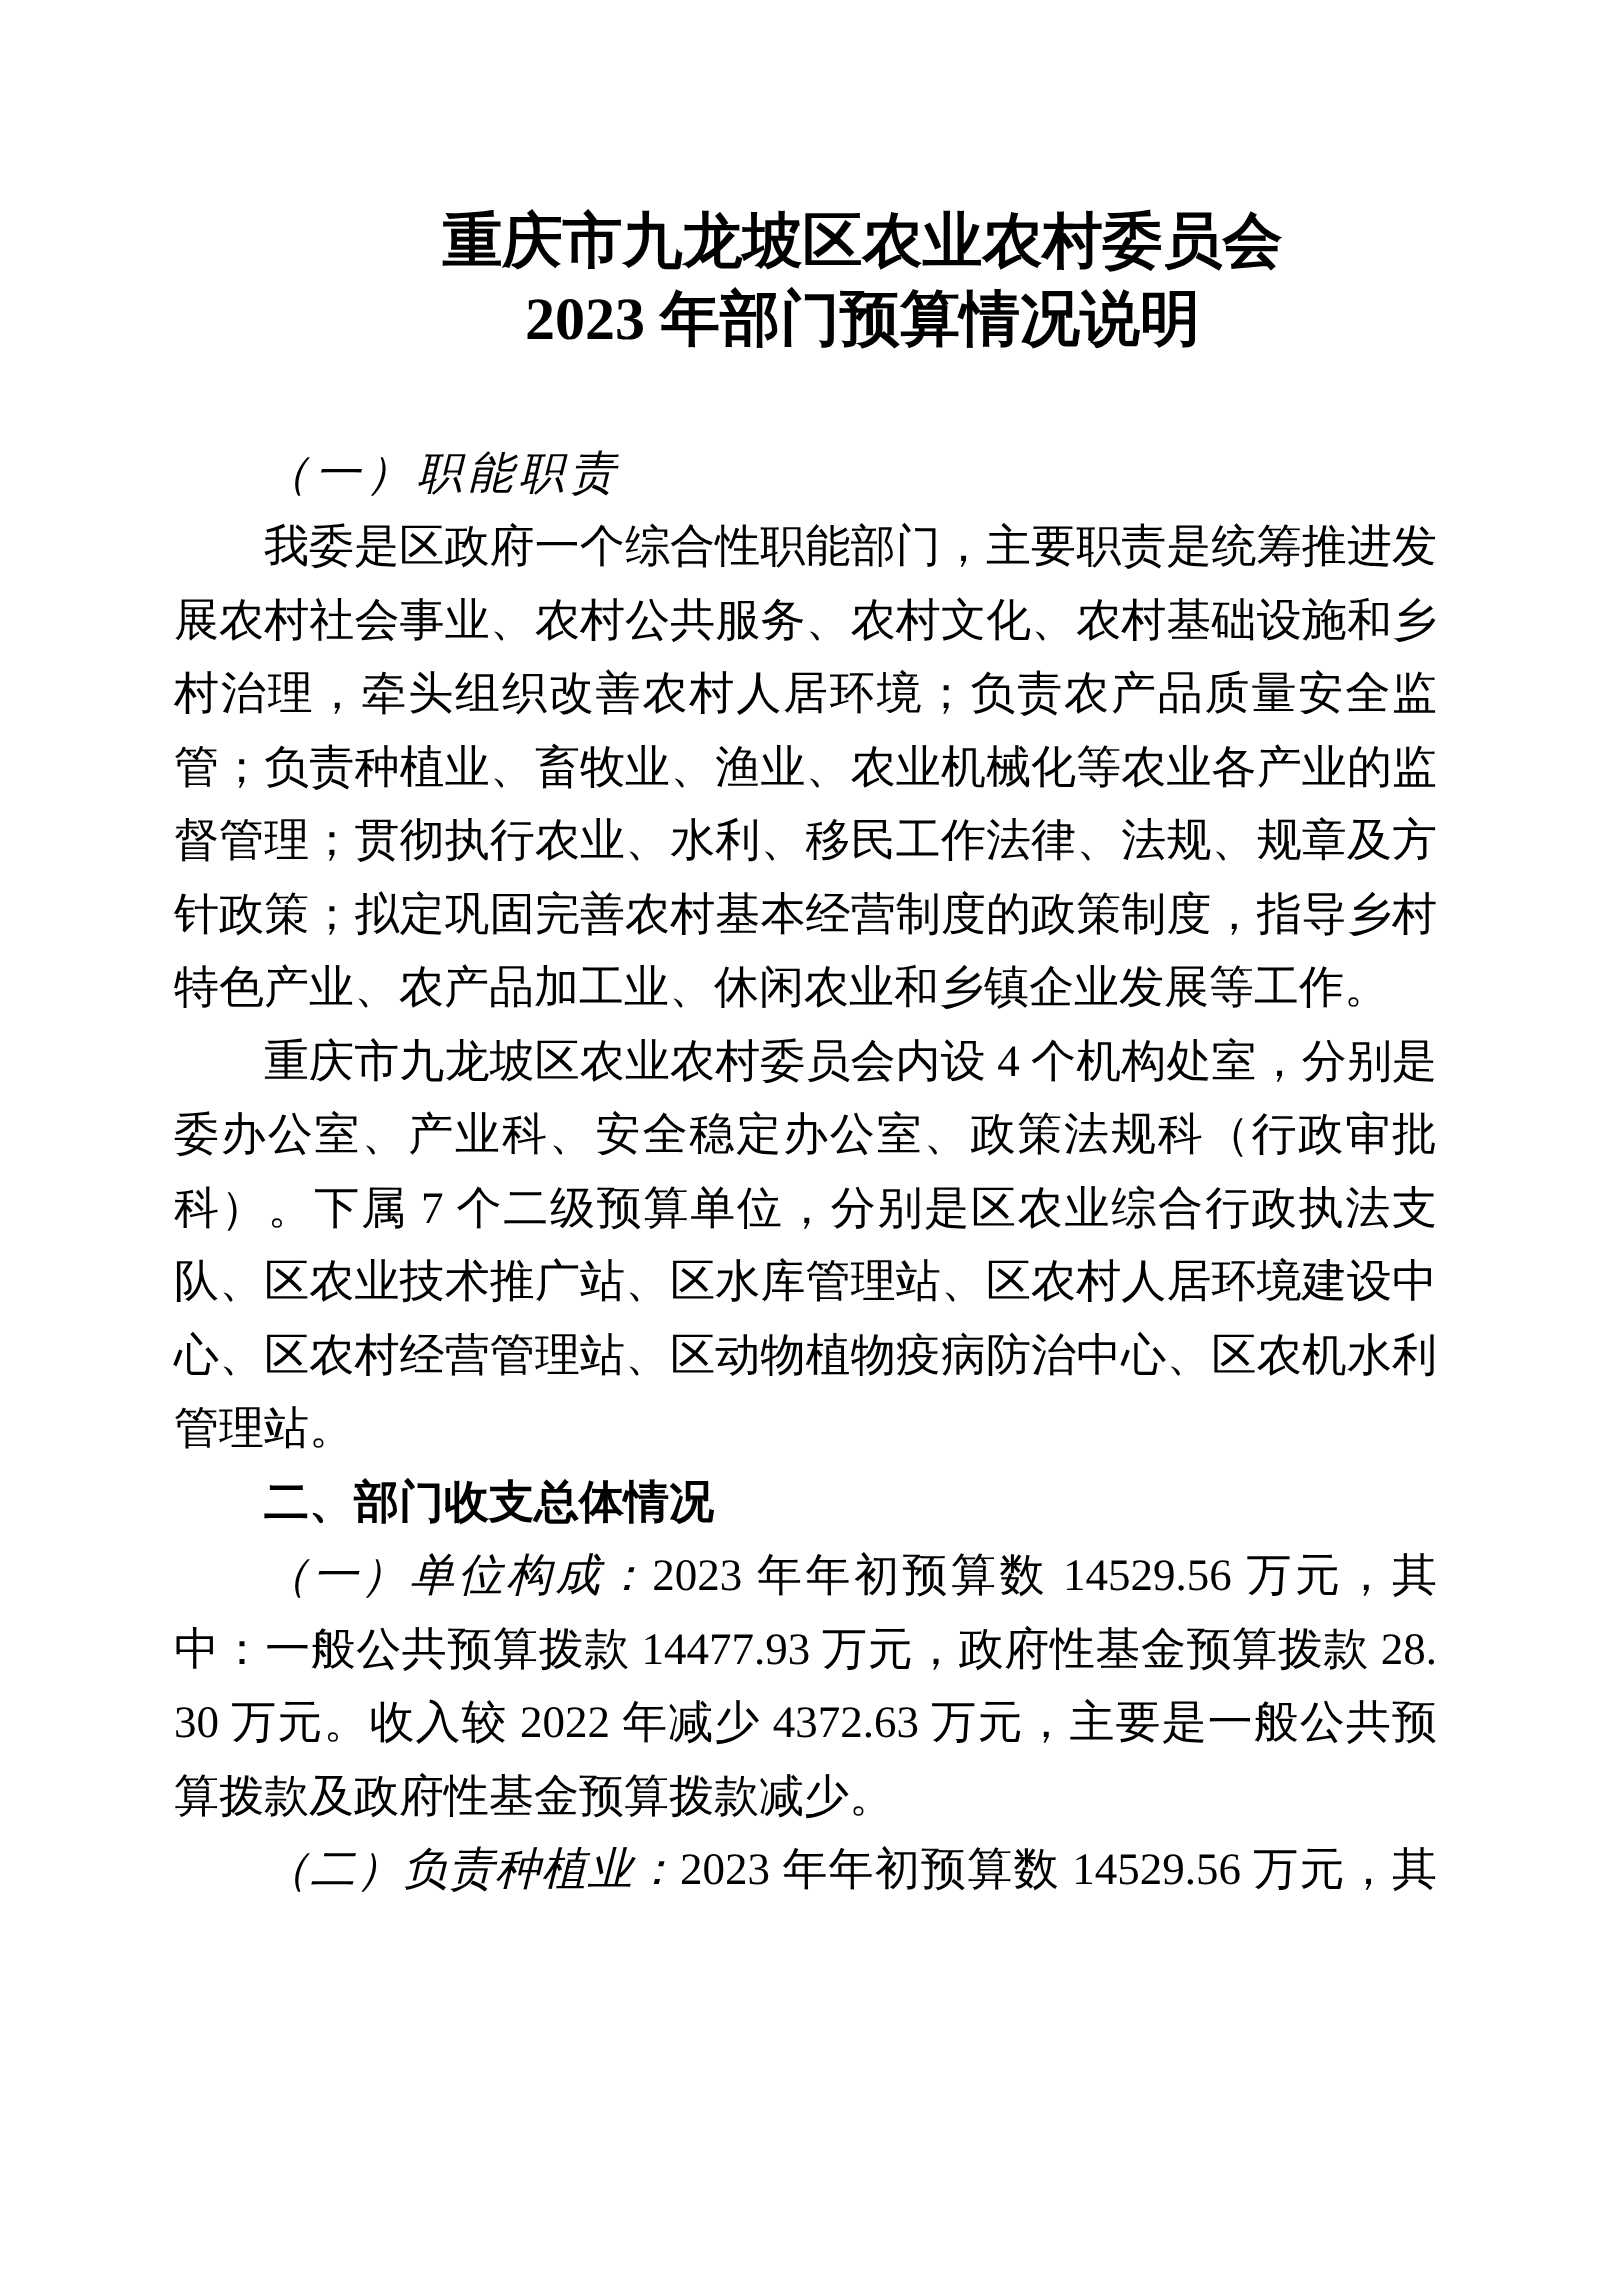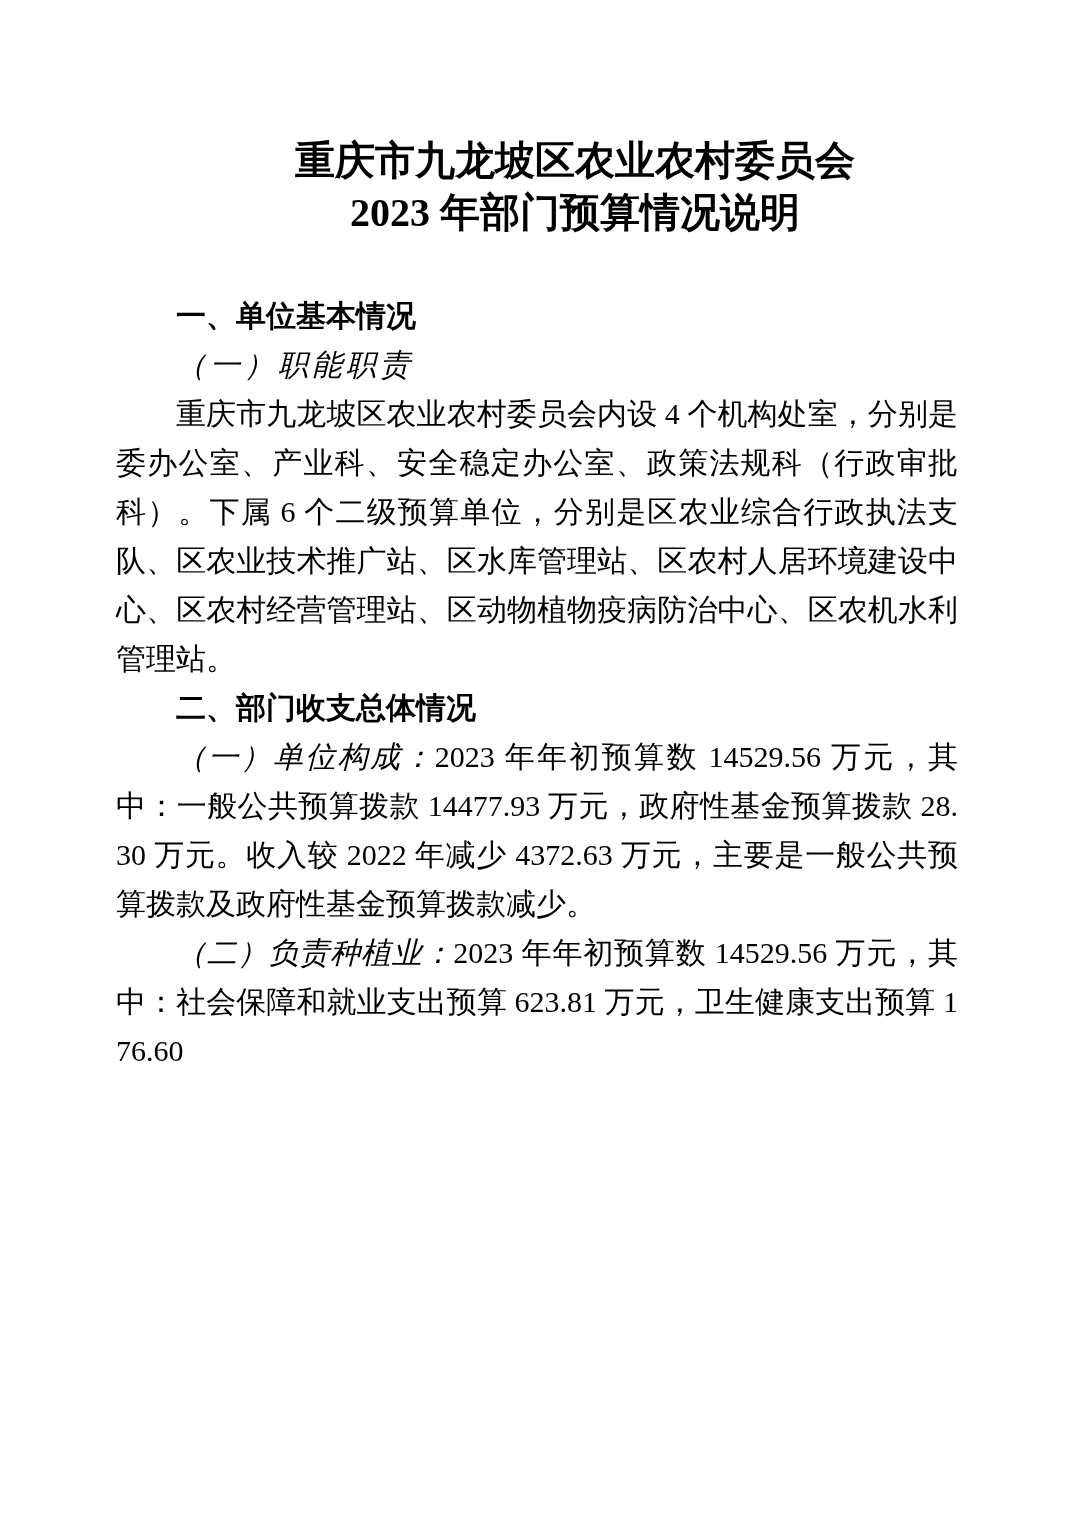--- a/index.html
+++ b/index.html
@@ -65,27 +65,27 @@
 <body>
 
 <div class="page">
   <div class="content">
 
     <div class="doc-title">
       <div>重庆市九龙坡区农业农村委员会</div>
       <div>2023 年部门预算情况说明</div>
     </div>
 
-    <div class="h1">一、单位基本情况</div>
 
     <div class="h2">（一）职能职责</div>
 
+    <p class="body">我委是区政府一个综合性职能部门，主要职责是统筹推进发展农村社会事业、农村公共服务、农村文化、农村基础设施和乡村治理，牵头组织改善农村人居环境；负责农产品质量安全监管；负责种植业、畜牧业、渔业、农业机械化等农业各产业的监督管理；贯彻执行农业、水利、移民工作法律、法规、规章及方针政策；拟定巩固完善农村基本经营制度的政策制度，指导乡村特色产业、农产品加工业、休闲农业和乡镇企业发展等工作。</p>
 
 
-    <p class="body">重庆市九龙坡区农业农村委员会内设 4 个机构处室，分别是委办公室、产业科、安全稳定办公室、政策法规科（行政审批科）。下属 6 个二级预算单位，分别是区农业综合行政执法支队、区农业技术推广站、区水库管理站、区农村人居环境建设中心、区农村经营管理站、区动物植物疫病防治中心、区农机水利管理站。</p>
+    <p class="body">重庆市九龙坡区农业农村委员会内设 4 个机构处室，分别是委办公室、产业科、安全稳定办公室、政策法规科（行政审批科）。下属 7 个二级预算单位，分别是区农业综合行政执法支队、区农业技术推广站、区水库管理站、区农村人居环境建设中心、区农村经营管理站、区动物植物疫病防治中心、区农机水利管理站。</p>
 
     <div class="h1">二、部门收支总体情况</div>
 
     <p class="body"><span class="lead">（一）单位构成：</span><span>2023 年年初预算数 14529.56 万元，其中：一般公共预算拨款 14477.93 万元，政府性基金预算拨款 28.30 万元。收入较 2022 年减少 4372.63 万元，主要是一般公共预算拨款及政府性基金预算拨款减少。</span></p>
 
     <p class="body cut"><span class="lead">（二）负责种植业：</span><span>2023 年年初预算数 14529.56 万元，其中：社会保障和就业支出预算 623.81 万元，卫生健康支出预算 176.60</span></p>
 
   </div>
 </div>
 

